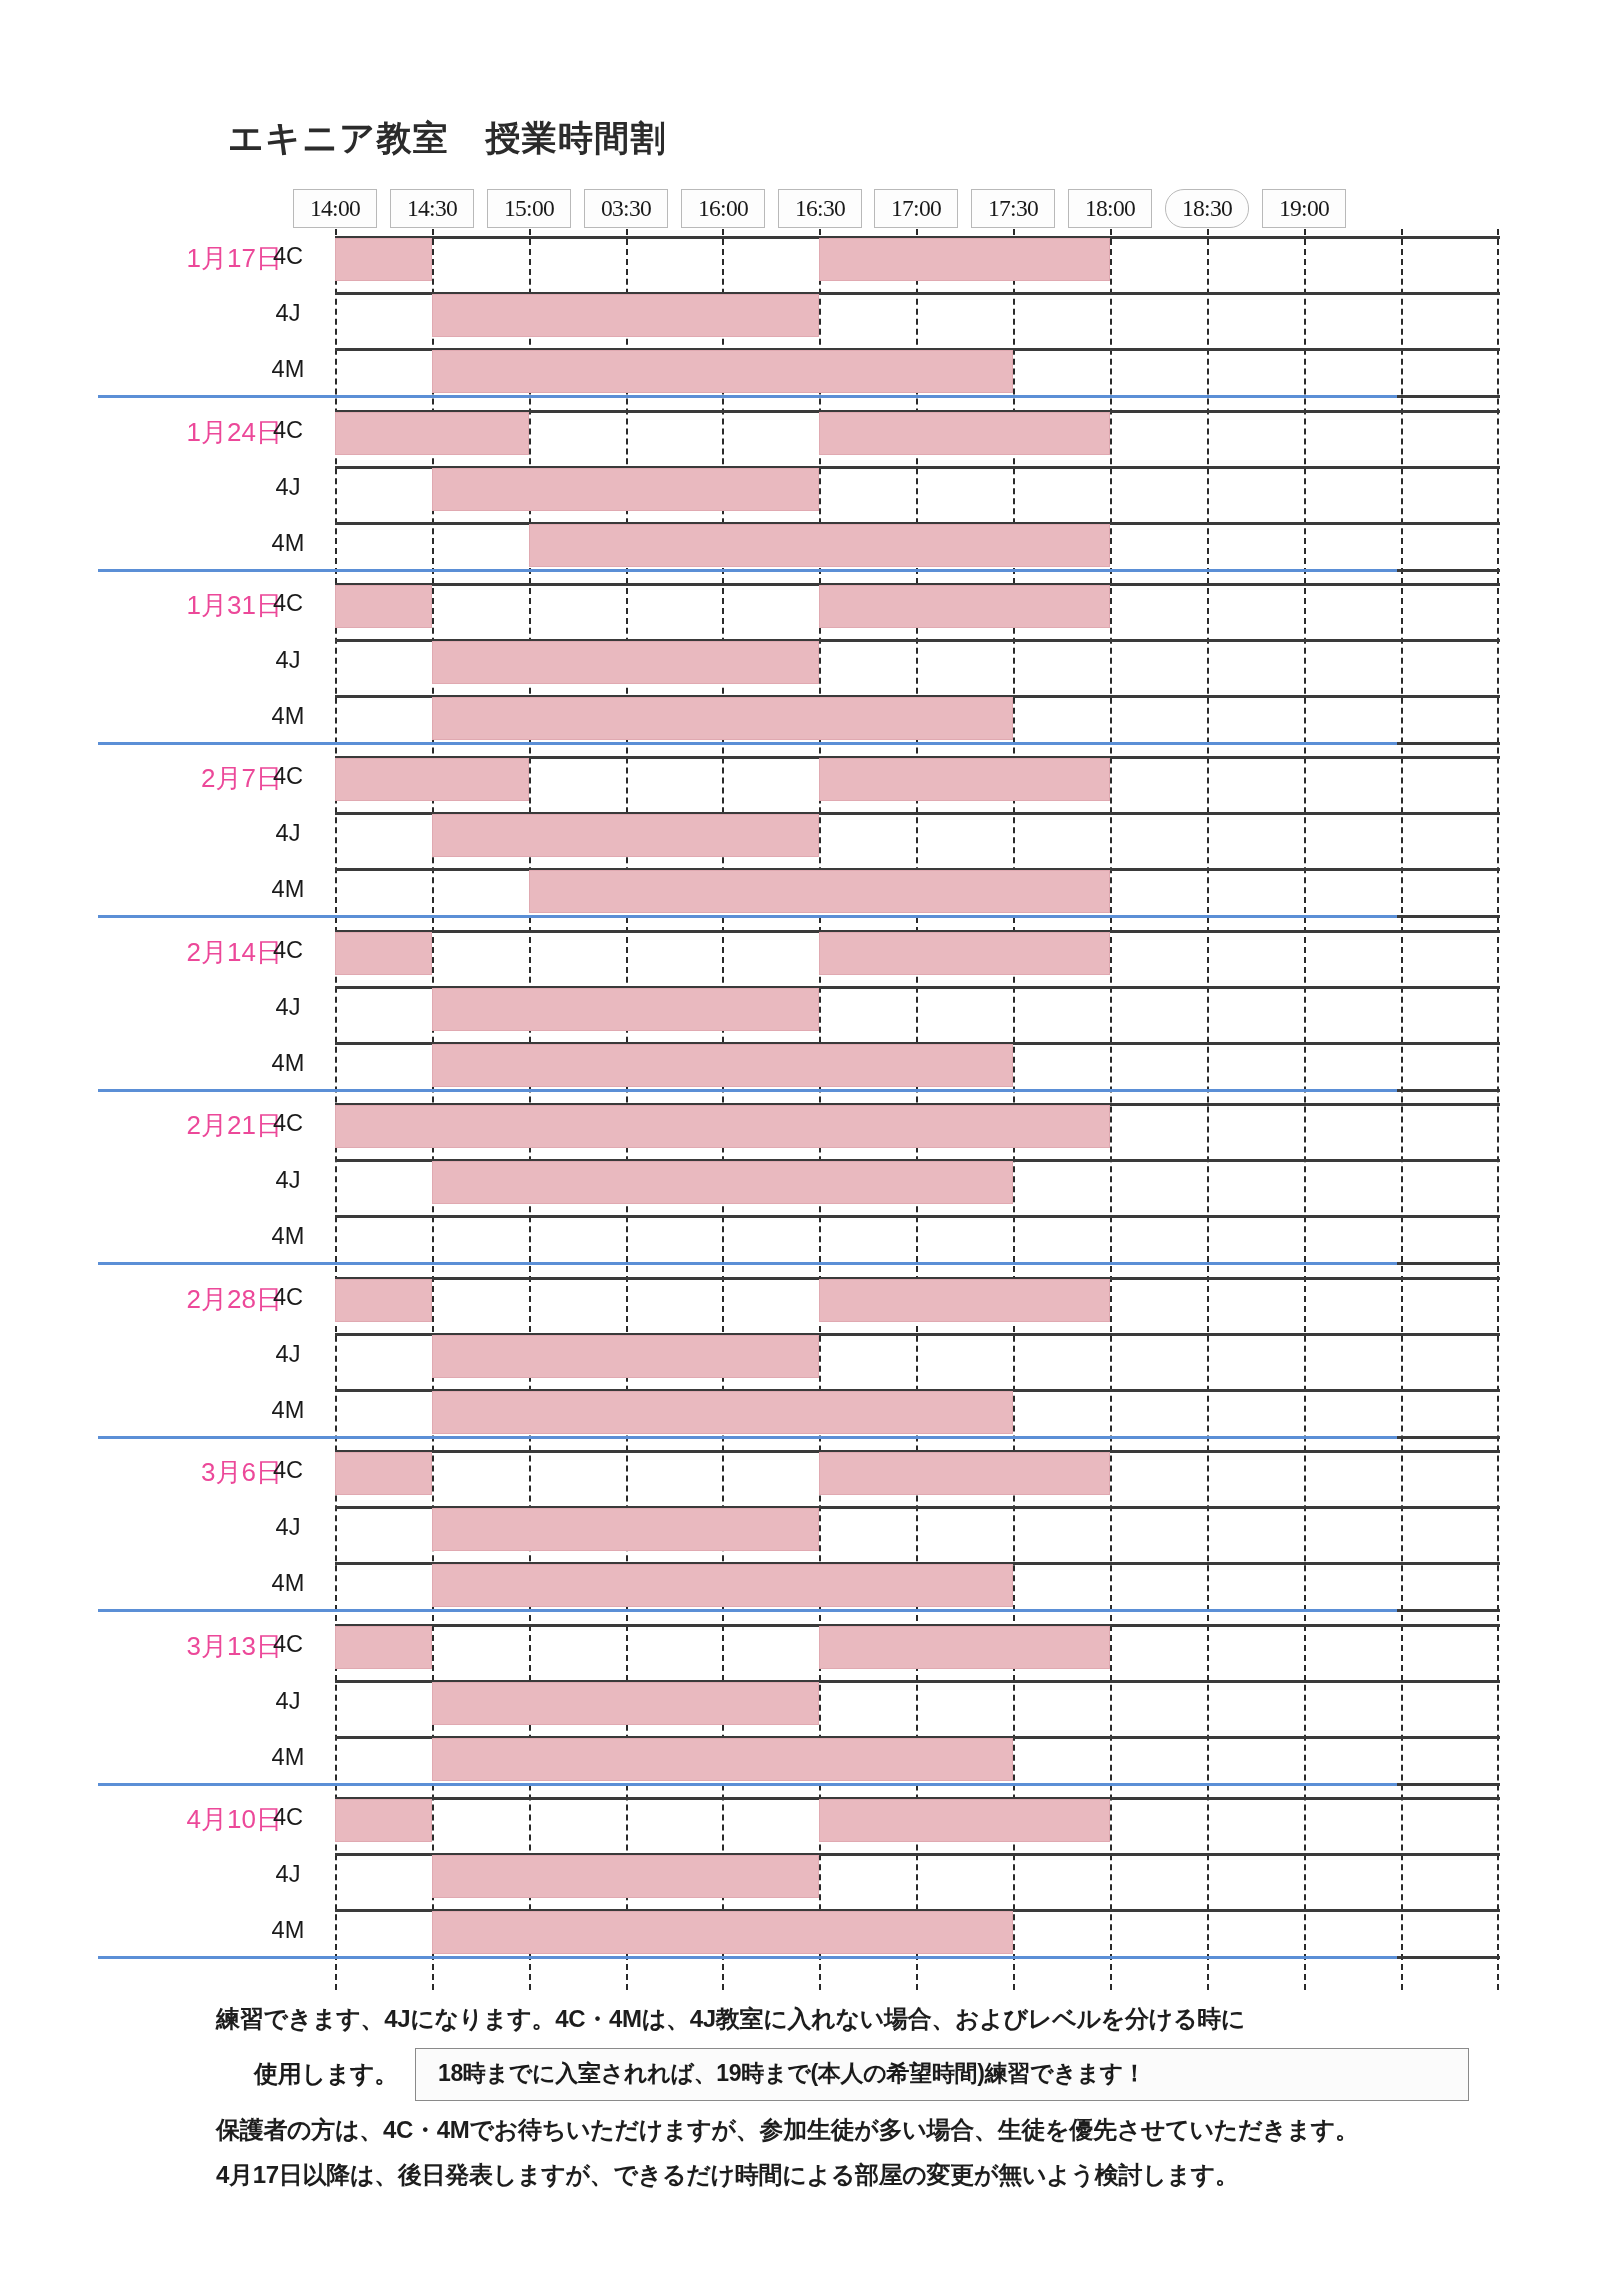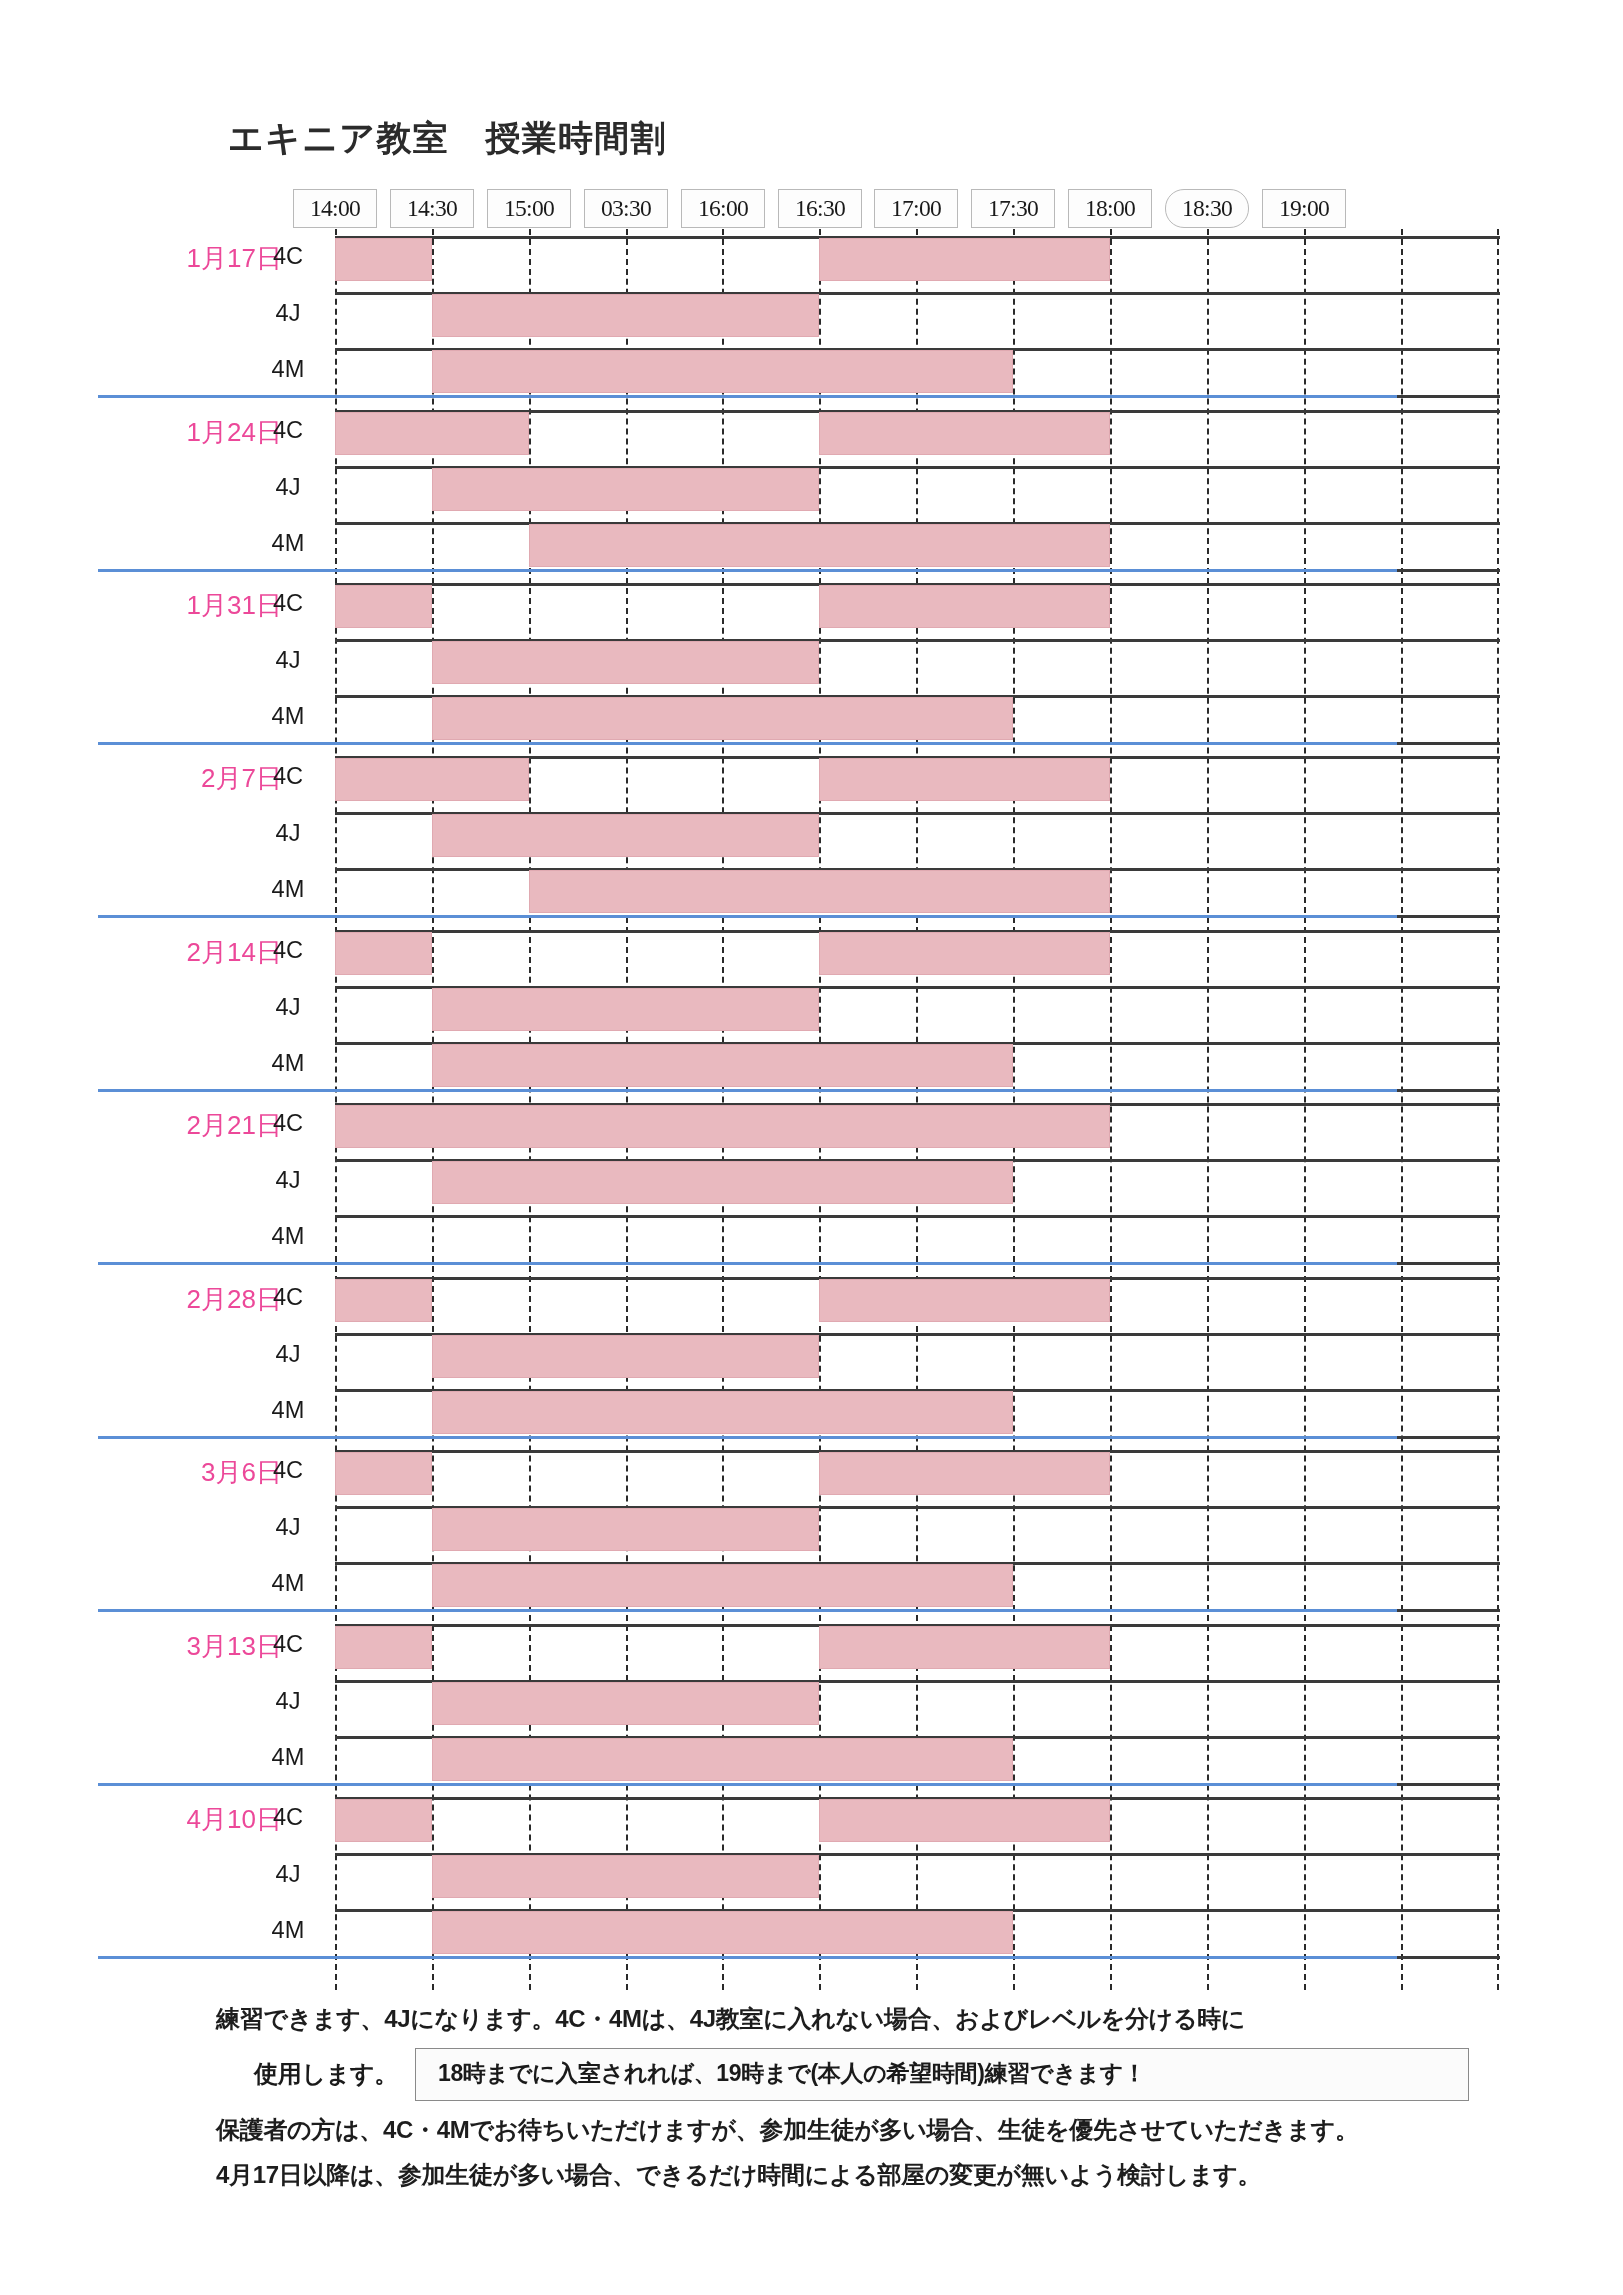--- a/index.html
+++ b/index.html
@@ -356,15 +356,15 @@
 
 </div>
 
 <div id="footer">
   <div class="note-line">練習できます、4Jになります。4C・4Mは、4J教室に入れない場合、およびレベルを分ける時に</div>
   <div id="note-row-2">
     <div id="note-line-2a">使用します。</div>
     <div id="highlight-box">18時までに入室されれば、19時まで(本人の希望時間)練習できます！</div>
   </div>
   <div class="note-line">保護者の方は、4C・4Mでお待ちいただけますが、参加生徒が多い場合、生徒を優先させていただきます。</div>
-  <div class="note-line">4月17日以降は、参加生徒が多い場合、できるだけ時間による部屋の変更が無いよう検討します。</div>
+  <div class="note-line">4月17日以降は、後日発表しますが、できるだけ時間による部屋の変更が無いよう検討します。</div>
 </div>
 
 
 </body></html>

